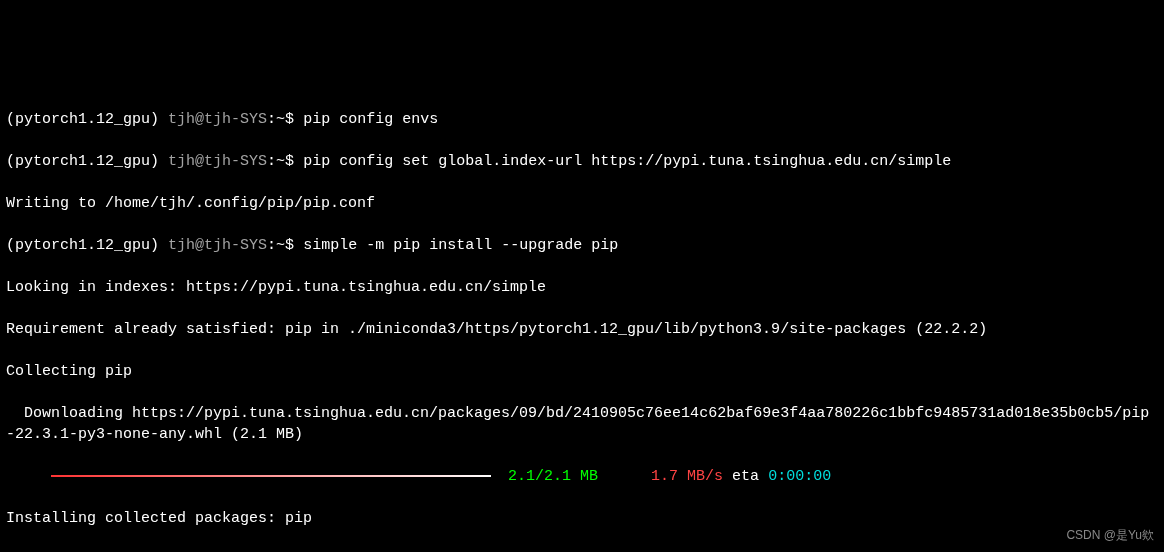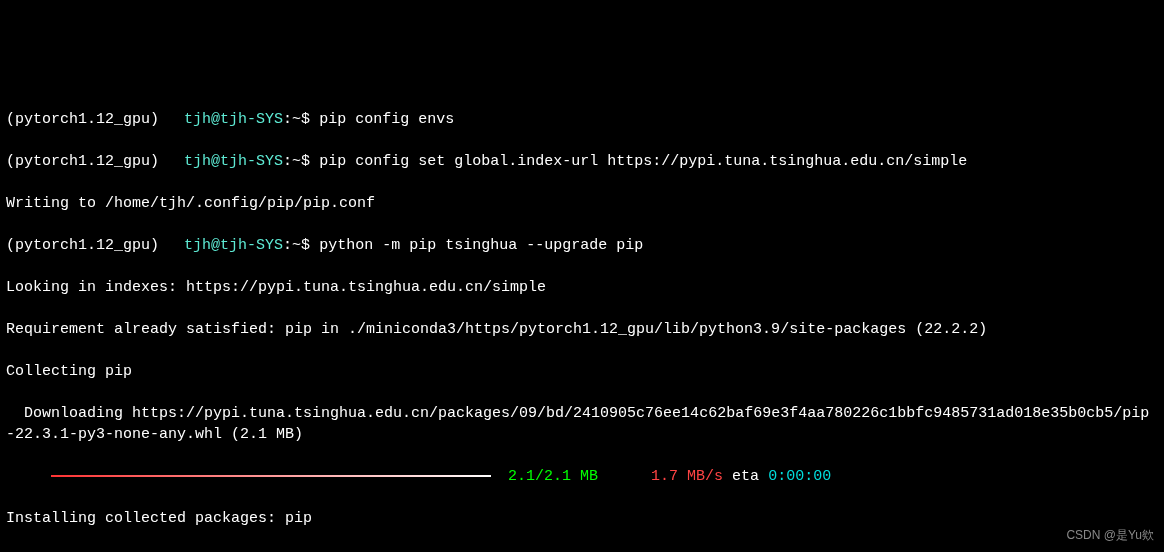--- a/index.html
+++ b/index.html
@@ -18,21 +18,21 @@
       height: 552px;
       overflow: hidden;
       white-space: pre-wrap;
       word-break: break-all;
       position: relative;
     }
     .line {
       display: block;
     }
     .prompt-env { color: #ffffff; }
-    .prompt-user { color: #5eead4; margin-left: 16px; }
+    .prompt-user { color: #a3a3a3; }
     .cmd { color: #ffffff; }
     .progress-green { color: #00ff00; text-align: right; }
     .progress-red { color: #ff4444; margin-left: 44px; }
     .progress-cyan { color: #00dddd; }
     .progress-white { color: #ffffff; }
     .progress-bar {
       display: inline-block;
       height: 2px;
       background: linear-gradient(to right, #ff3333 0%, #ffffff 100%);
       width: 440px;
@@ -50,21 +50,21 @@
   </style>
 </head>
 <body>
 
 
 
 <div>
 <span class="line"><span class="prompt-env">(pytorch1.12_gpu)</span> <span class="prompt-user">tjh@tjh-SYS</span><span>:</span><span>~</span><span>$</span> <span class="cmd">pip config envs</span></span>
 <span class="line"><span class="prompt-env">(pytorch1.12_gpu)</span> <span class="prompt-user">tjh@tjh-SYS</span><span>:</span><span>~</span><span>$</span> <span class="cmd">pip config set global.index-url https://pypi.tuna.tsinghua.edu.cn/simple</span></span>
 <span class="line">Writing to /home/tjh/.config/pip/pip.conf</span>
-<span class="line"><span class="prompt-env">(pytorch1.12_gpu)</span> <span class="prompt-user">tjh@tjh-SYS</span><span>:</span><span>~</span><span>$</span> <span class="cmd">python -m pip tsinghua --upgrade pip</span></span>
+<span class="line"><span class="prompt-env">(pytorch1.12_gpu)</span> <span class="prompt-user">tjh@tjh-SYS</span><span>:</span><span>~</span><span>$</span> <span class="cmd">simple -m pip install --upgrade pip</span></span>
 <span class="line">Looking in indexes: https://pypi.tuna.tsinghua.edu.cn/simple</span>
 <span class="line">Requirement already satisfied: pip in ./miniconda3/https/pytorch1.12_gpu/lib/python3.9/site-packages (22.2.2)</span>
 <span class="line">Collecting pip</span>
 <span class="line">  Downloading https://pypi.tuna.tsinghua.edu.cn/packages/09/bd/2410905c76ee14c62baf69e3f4aa780226c1bbfc9485731ad018e35b0cb5/pip-22.3.1-py3-none-any.whl (2.1 MB)</span>
 <span class="line"><span>     </span><span class="progress-bar"></span> <span class="progress-green">2.1/2.1 MB</span> <span class="progress-red">1.7 MB/s</span> <span class="progress-white">eta</span> <span class="progress-cyan">0:00:00</span></span>
 <span class="line">Installing collected packages: pip</span>
 <span class="line">  Attempting uninstall: pip</span>
 
 
 

